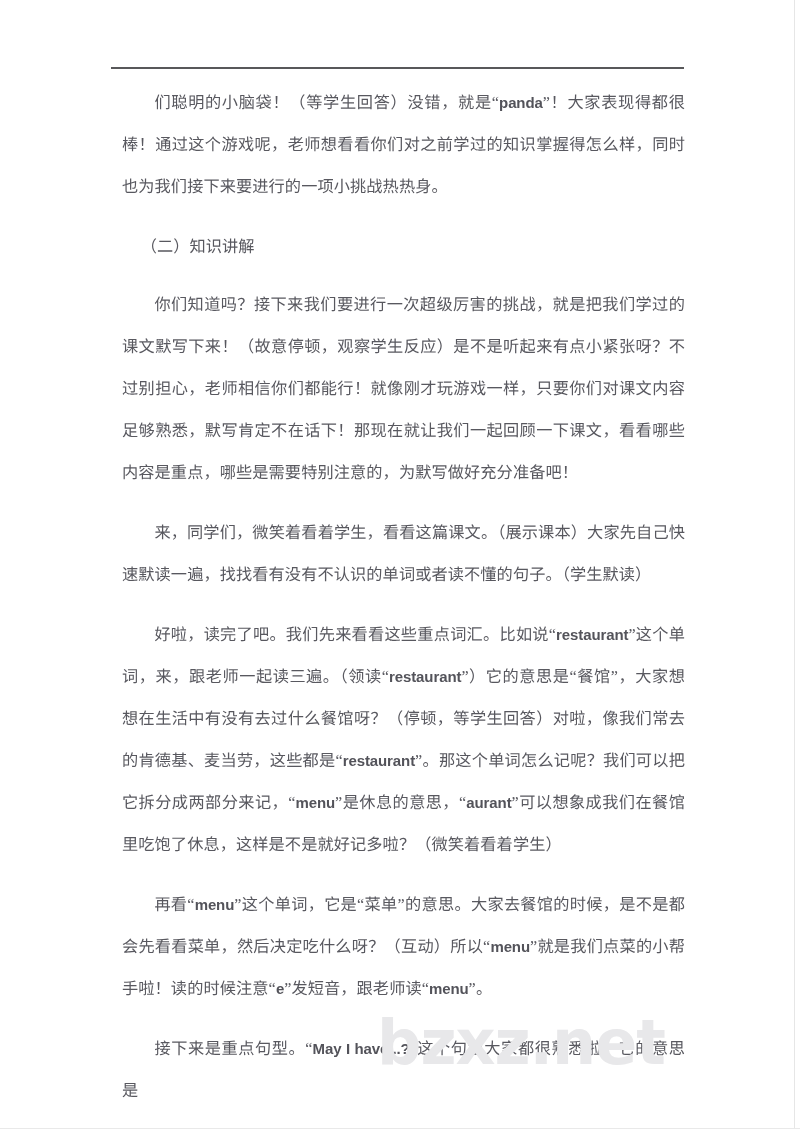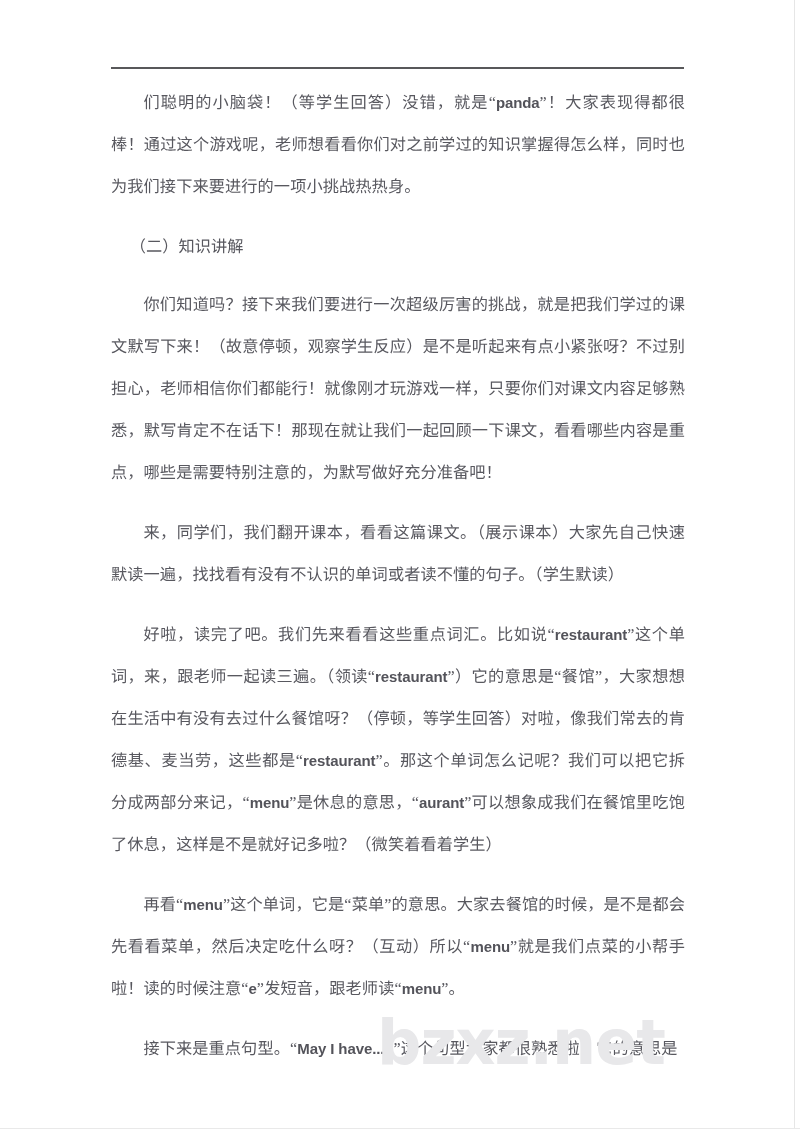--- a/index.html
+++ b/index.html
@@ -50,21 +50,21 @@
   }
 
   #content {
     position: absolute;
     left: 111px;
     top: 82px;
     width: 574px;
   }
 
   .para {
-    margin: 0 0 18px 0;
+    margin: 0 0 18px 11px;
     color: #53535a;
     font-size: 16.2px;
     line-height: 42px;
     letter-spacing: 0.1px;
     text-align: justify;
     text-justify: inter-ideograph;
     text-indent: 2em;
     font-weight: 400;
     -webkit-font-smoothing: antialiased;
   }
@@ -114,21 +114,21 @@
 
   <div id="page-edge-right"></div>
   <div id="page-edge-bottom"></div>
 
   <div id="header-rule"></div>
 
   <div id="content">
     <p class="para">们聪明的小脑袋！（等学生回答）没错，就是“<span class="lat">panda</span>”！大家表现得都很棒！通过这个游戏呢，老师想看看你们对之前学过的知识掌握得怎么样，同时也为我们接下来要进行的一项小挑战热热身。</p>
     <p class="para heading">（二）知识讲解</p>
     <p class="para">你们知道吗？接下来我们要进行一次超级厉害的挑战，就是把我们学过的课文默写下来！（故意停顿，观察学生反应）是不是听起来有点小紧张呀？不过别担心，老师相信你们都能行！就像刚才玩游戏一样，只要你们对课文内容足够熟悉，默写肯定不在话下！那现在就让我们一起回顾一下课文，看看哪些内容是重点，哪些是需要特别注意的，为默写做好充分准备吧！</p>
-    <p class="para">来，同学们，我们翻开课本，看看这篇课文。（展示课本）大家先自己快速默读一遍，找找看有没有不认识的单词或者读不懂的句子。（学生默读）</p>
+    <p class="para">来，同学们，微笑着看着学生，看看这篇课文。（展示课本）大家先自己快速默读一遍，找找看有没有不认识的单词或者读不懂的句子。（学生默读）</p>
     <p class="para">好啦，读完了吧。我们先来看看这些重点词汇。比如说“<span class="lat">restaurant</span>”这个单词，来，跟老师一起读三遍。（领读“<span class="lat">restaurant</span>”）它的意思是“餐馆”，大家想想在生活中有没有去过什么餐馆呀？（停顿，等学生回答）对啦，像我们常去的肯德基、麦当劳，这些都是“<span class="lat">restaurant</span>”。那这个单词怎么记呢？我们可以把它拆分成两部分来记，“<span class="lat">menu</span>”是休息的意思，“<span class="lat">aurant</span>”可以想象成我们在餐馆里吃饱了休息，这样是不是就好记多啦？（微笑着看着学生）</p>
     <p class="para">再看“<span class="lat">menu</span>”这个单词，它是“菜单”的意思。大家去餐馆的时候，是不是都会先看看菜单，然后决定吃什么呀？（互动）所以“<span class="lat">menu</span>”就是我们点菜的小帮手啦！读的时候注意“<span class="lat">e</span>”发短音，跟老师读“<span class="lat">menu</span>”。</p>
     <p class="para">接下来是重点句型。“<span class="lat">May I have...?</span>”这个句型大家都很熟悉啦，它的意思是</p>
   </div>
 
   <div id="watermark">bzxz.net</div>
 
 </div>
 
 </body></html>

